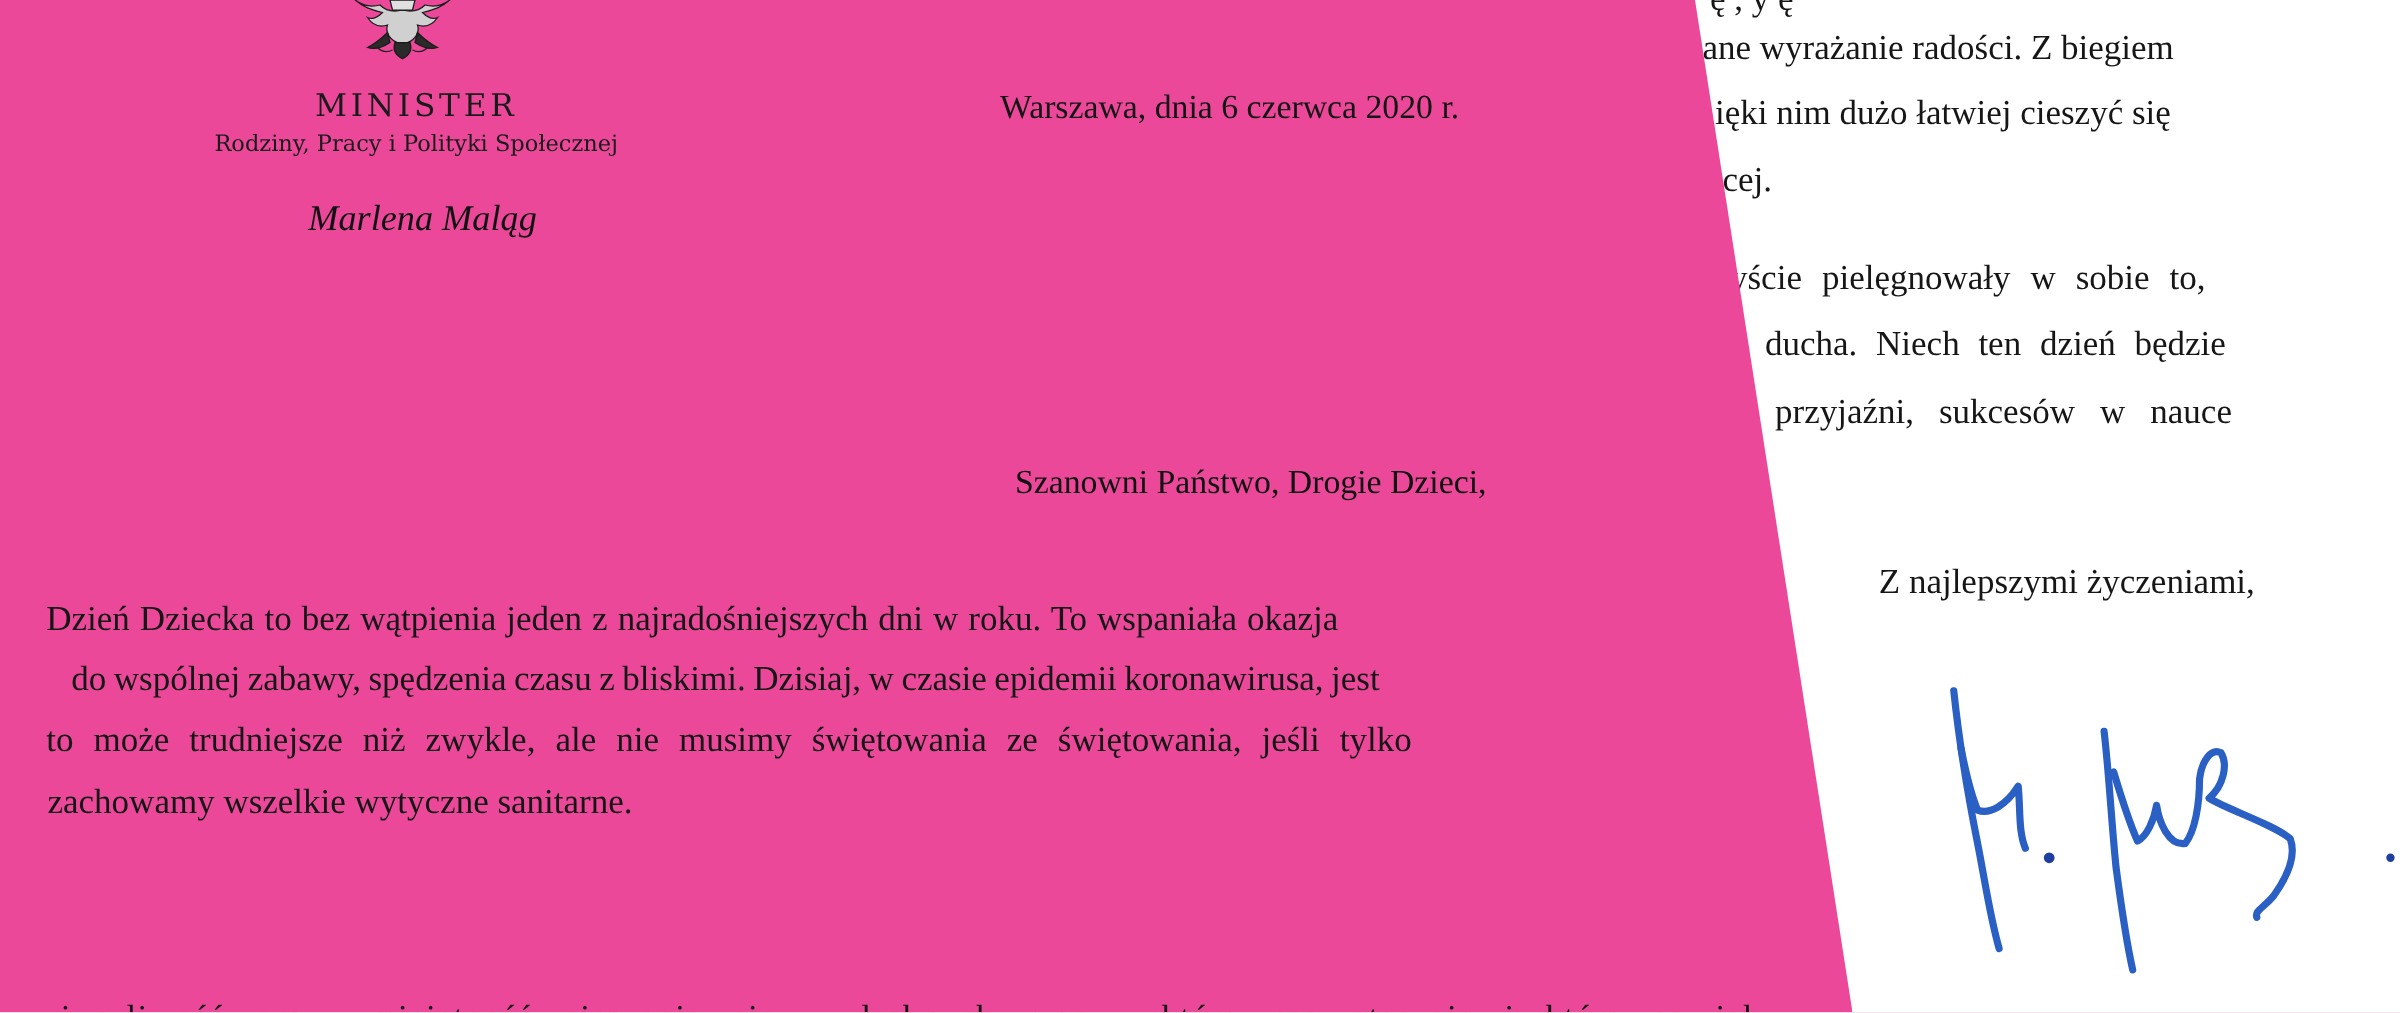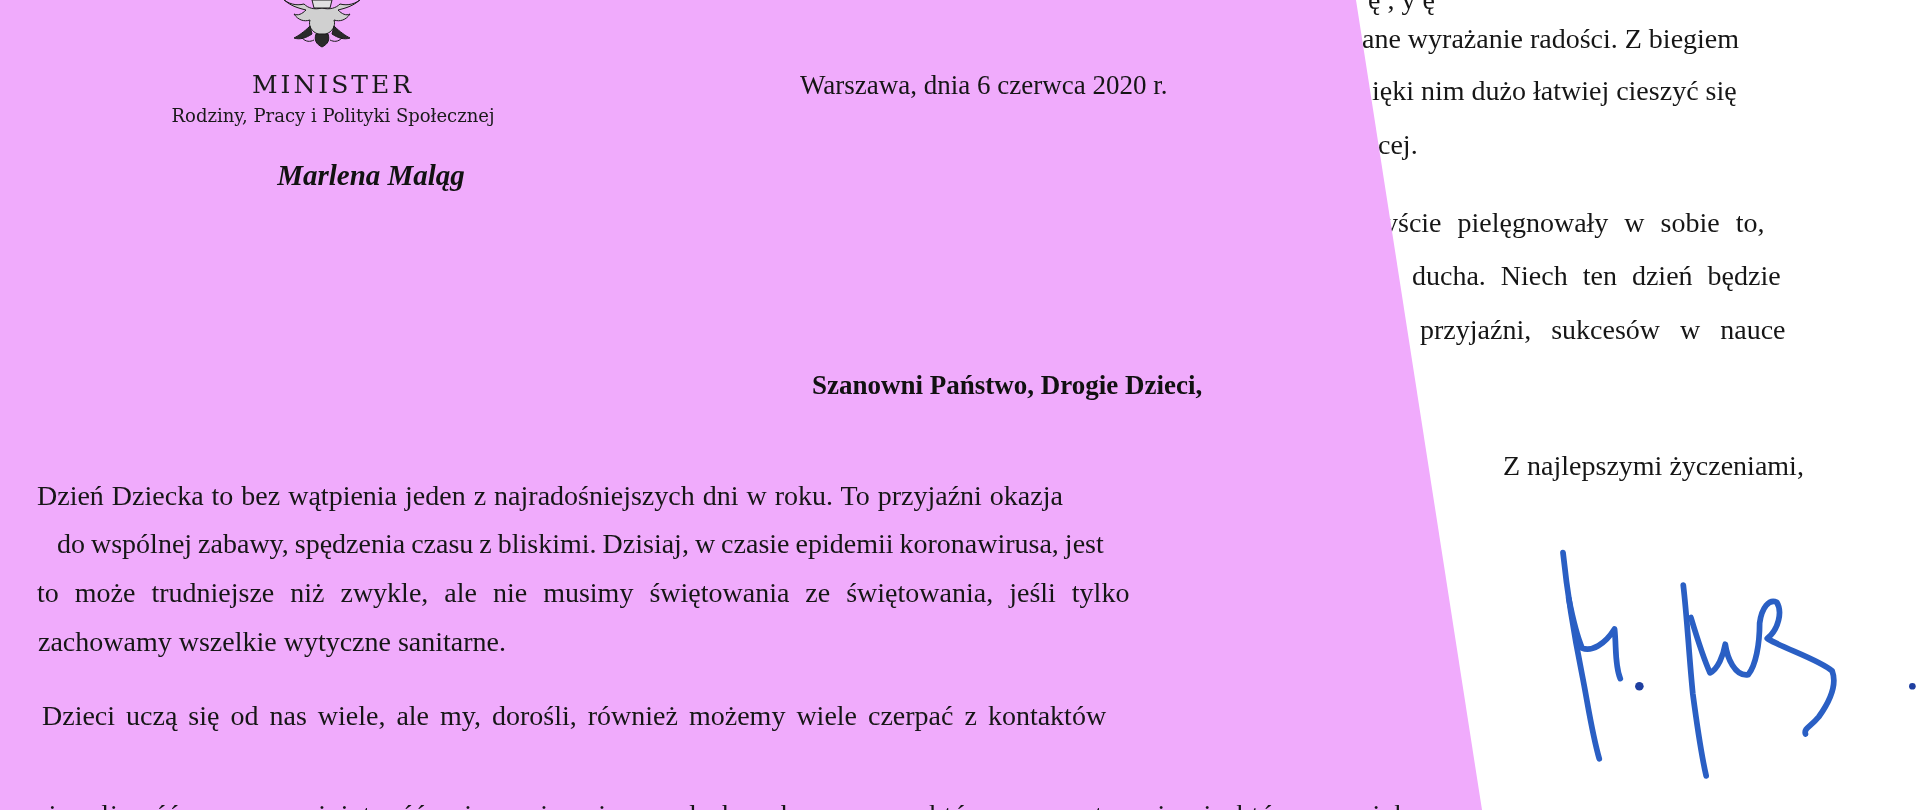--- a/index.html
+++ b/index.html
@@ -44,21 +44,21 @@
     background: linear-gradient(90deg, rgba(200,200,200,0.75) 0px, rgba(225,225,225,0.45) 40px, rgba(255,255,255,0) 90px);
     clip-path: polygon(1355px 0, 1460px 0, 1585px 810px, 1480px 810px);
     pointer-events: none;
   }
 
   
   .page-front {
     position: absolute;
     left: 0; top: 0;
     width: 1905px; height: 810px;
-    background: #f0abfc;
+    background: #ec4899;
     clip-path: polygon(0 0, 1356px 0, 1482px 810px, 0 810px);
   }
 
   .emblem {
     position: absolute;
     left: 272px; top: -8px;
     width: 100px; height: 56px;
   }
 
   .minister-title {
@@ -82,41 +82,40 @@
     color: #1a1a1a;
     line-height: 1;
   }
   .minister-name {
     position: absolute;
     left: 0; width: 676px;
     top: 161px;
     text-align: center;
     font-family: "Liberation Serif", serif;
     font-style: italic;
-    font-weight: bold;
+    font-weight: normal;
     font-size: 29px;
     color: #121212;
     line-height: 1;
-    padding-left: 33px;
   }
 
   .place-date {
     position: absolute;
     left: 800px; top: 72px;
     font-size: 27px;
     line-height: 1;
     white-space: nowrap;
     color: #151515;
   }
 
   .greeting {
     position: absolute;
     left: 812px; top: 372px;
     font-size: 27px;
-    font-weight: bold;
+    font-weight: normal;
     line-height: 1;
     white-space: nowrap;
     color: #111;
   }
 
   .body-line {
     position: absolute;
     font-size: 28px;
     line-height: 1;
     white-space: nowrap;
@@ -174,22 +173,21 @@
     </svg>
 
     <div class="minister-title">MINISTER</div>
     <div class="ministry-name">Rodziny, Pracy i Polityki Społecznej</div>
     <div class="minister-name">Marlena Maląg</div>
 
     <div class="place-date">Warszawa, dnia 6 czerwca 2020 r.</div>
 
     <div class="greeting">Szanowni Państwo, Drogie Dzieci,</div>
 
-    <div class="body-line" style="left:37px; top:482px; word-spacing:1px;">Dzień Dziecka to bez wątpienia jeden z najradośniejszych dni w roku. To przyjaźni okazja</div>
+    <div class="body-line" style="left:37px; top:482px; word-spacing:1px;">Dzień Dziecka to bez wątpienia jeden z najradośniejszych dni w roku. To wspaniała okazja</div>
     <div class="body-line" style="left:37px; top:530px; word-spacing:-1px;margin-left:20px;">do wspólnej zabawy, spędzenia czasu z bliskimi. Dzisiaj, w czasie epidemii koronawirusa, jest</div>
     <div class="body-line" style="left:37px; top:579px; word-spacing:9px;">to może trudniejsze niż zwykle, ale nie musimy świętowania ze świętowania, jeśli tylko</div>
     <div class="body-line" style="left:38px; top:628px;">zachowamy wszelkie wytyczne sanitarne.</div>
 
-    <div class="body-line" style="left:42px; top:702px; word-spacing:4px;">Dzieci uczą się od nas wiele, ale my, dorośli, również możemy wiele czerpać z kontaktów</div>
     <div class="body-line" style="left:46px; top:801px; word-spacing:16px; letter-spacing:1px;">życzliwość oraz umiejętność cieszenia się z drobnych rzeczy, które nas otaczają i które są jak</div>
   </div>
 
 </div>
 
 </body></html>

